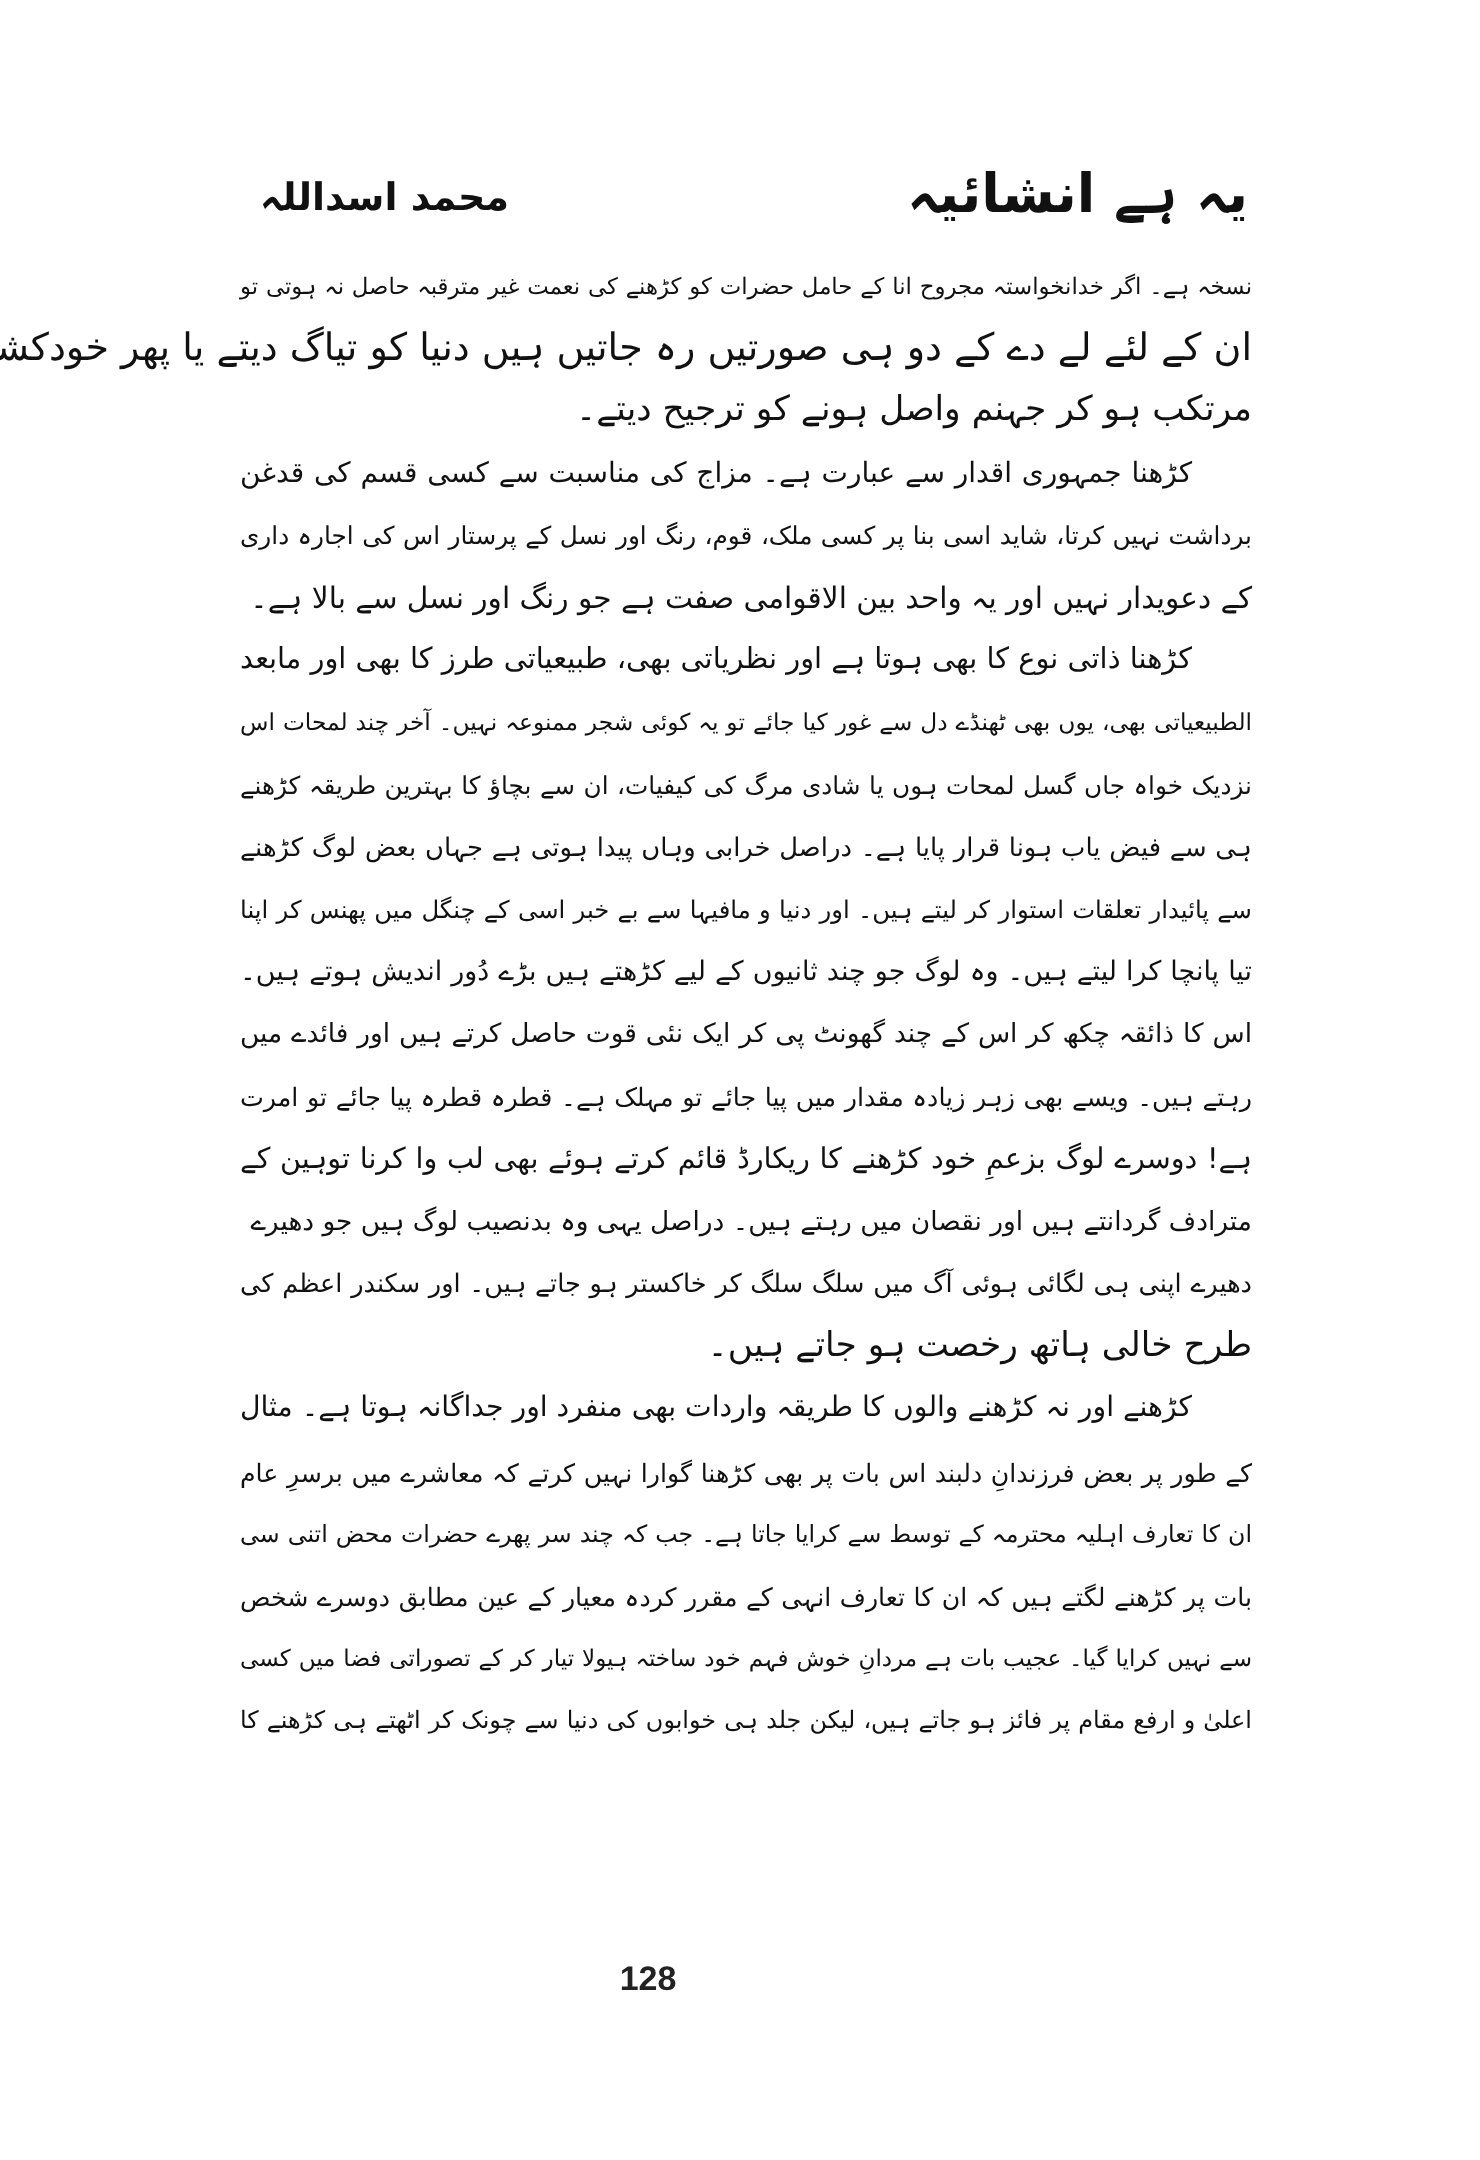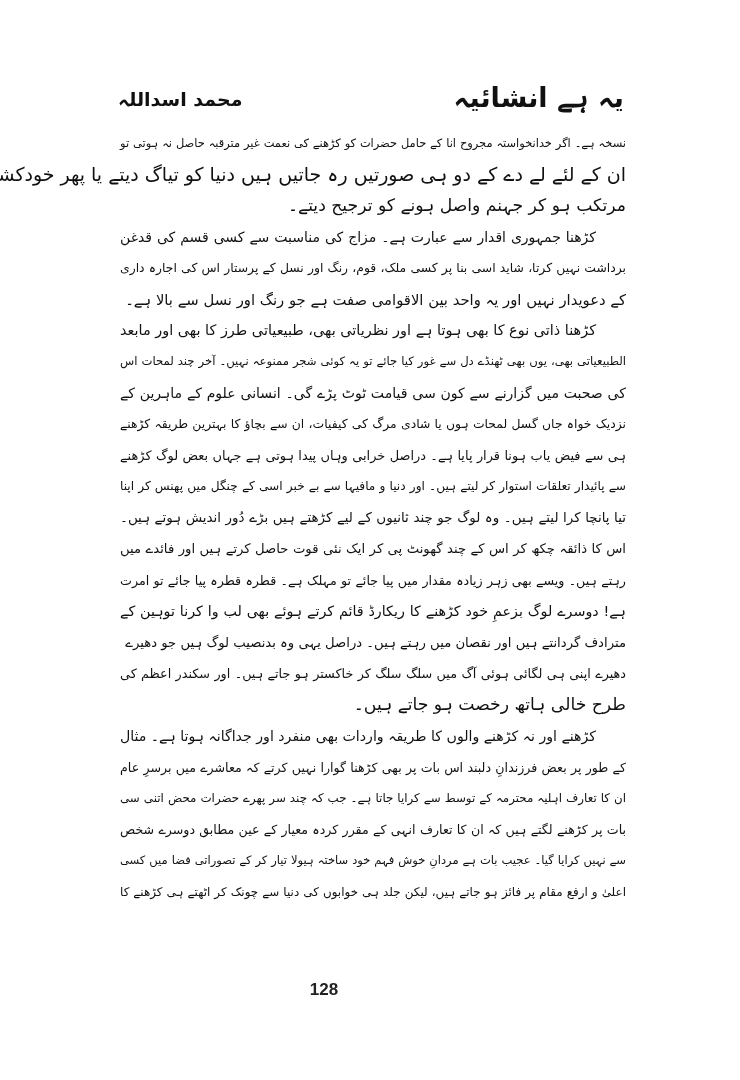--- a/index.html
+++ b/index.html
@@ -34,21 +34,21 @@
       right: 0;
       top: 0;
       font-family: "DejaVu Sans", sans-serif;
       font-weight: bold;
       font-size: 27px;
       line-height: 40px;
       color: #111;
     }
     .header-author {
       position: absolute;
-      left: 0;
+      left: 12px;
       top: 4px;
       font-family: "DejaVu Sans", sans-serif;
       font-weight: bold;
       font-size: 19px;
       line-height: 34px;
       color: #111;
     }
     .body-text {
       position: absolute;
       top: 128px;
@@ -109,21 +109,20 @@
 
     <div class="para">
       <span class="line indent" style="font-size: 14px;">کڑھنا جمہوری اقدار سے عبارت ہے۔ مزاج کی مناسبت سے کسی قسم کی قدغن</span>
       <span class="line" style="font-size: 12.3796px;">برداشت نہیں کرتا، شاید اسی بنا پر کسی ملک، قوم، رنگ اور نسل کے پرستار اس کی اجارہ داری</span>
       <span class="line last" style="font-size: 14.8044px;">کے دعویدار نہیں اور یہ واحد بین الاقوامی صفت ہے جو رنگ اور نسل سے بالا ہے۔</span>
     </div>
 
     <div class="para">
       <span class="line indent" style="font-size: 14.4324px;">کڑھنا ذاتی نوع کا بھی ہوتا ہے اور نظریاتی بھی، طبیعیاتی طرز کا بھی اور مابعد</span>
       <span class="line" style="font-size: 11.6592px;">الطبیعیاتی بھی، یوں بھی ٹھنڈے دل سے غور کیا جائے تو یہ کوئی شجر ممنوعہ نہیں۔ آخر چند لمحات اس</span>
-      <span class="line" style="font-size: 14.0557px;">کی صحبت میں گزارنے سے کون سی قیامت ٹوٹ پڑے گی۔ انسانی علوم کے ماہرین کے</span>
       <span class="line" style="font-size: 12.3796px;">نزدیک خواہ جاں گسل لمحات ہوں یا شادی مرگ کی کیفیات، ان سے بچاؤ کا بہترین طریقہ کڑھنے</span>
       <span class="line" style="font-size: 12.9178px;">ہی سے فیض یاب ہونا قرار پایا ہے۔ دراصل خرابی وہاں پیدا ہوتی ہے جہاں بعض لوگ کڑھنے</span>
       <span class="line" style="font-size: 12.1697px;">سے پائیدار تعلقات استوار کر لیتے ہیں۔ اور دنیا و مافیہا سے بے خبر اسی کے چنگل میں پھنس کر اپنا</span>
       <span class="line" style="font-size: 13.4628px;">تیا پانچا کرا لیتے ہیں۔ وہ لوگ جو چند ثانیوں کے لیے کڑھتے ہیں بڑے دُور اندیش ہوتے ہیں۔</span>
       <span class="line" style="font-size: 13.1947px;">اس کا ذائقہ چکھ کر اس کے چند گھونٹ پی کر ایک نئی قوت حاصل کرتے ہیں اور فائدے میں</span>
       <span class="line" style="font-size: 12.6708px;">رہتے ہیں۔ ویسے بھی زہر زیادہ مقدار میں پیا جائے تو مہلک ہے۔ قطرہ قطرہ پیا جائے تو امرت</span>
       <span class="line" style="font-size: 14.3126px;">ہے! دوسرے لوگ بزعمِ خود کڑھنے کا ریکارڈ قائم کرتے ہوئے بھی لب وا کرنا توہین کے</span>
       <span class="line" style="font-size: 13.215px; margin-left: 41px;">مترادف گردانتے ہیں اور نقصان میں رہتے ہیں۔ دراصل یہی وہ بدنصیب لوگ ہیں جو دھیرے</span>
       <span class="line" style="font-size: 12.7836px;">دھیرے اپنی ہی لگائی ہوئی آگ میں سلگ سلگ کر خاکستر ہو جاتے ہیں۔ اور سکندر اعظم کی</span>
       <span class="line last">طرح خالی ہاتھ رخصت ہو جاتے ہیں۔</span>

